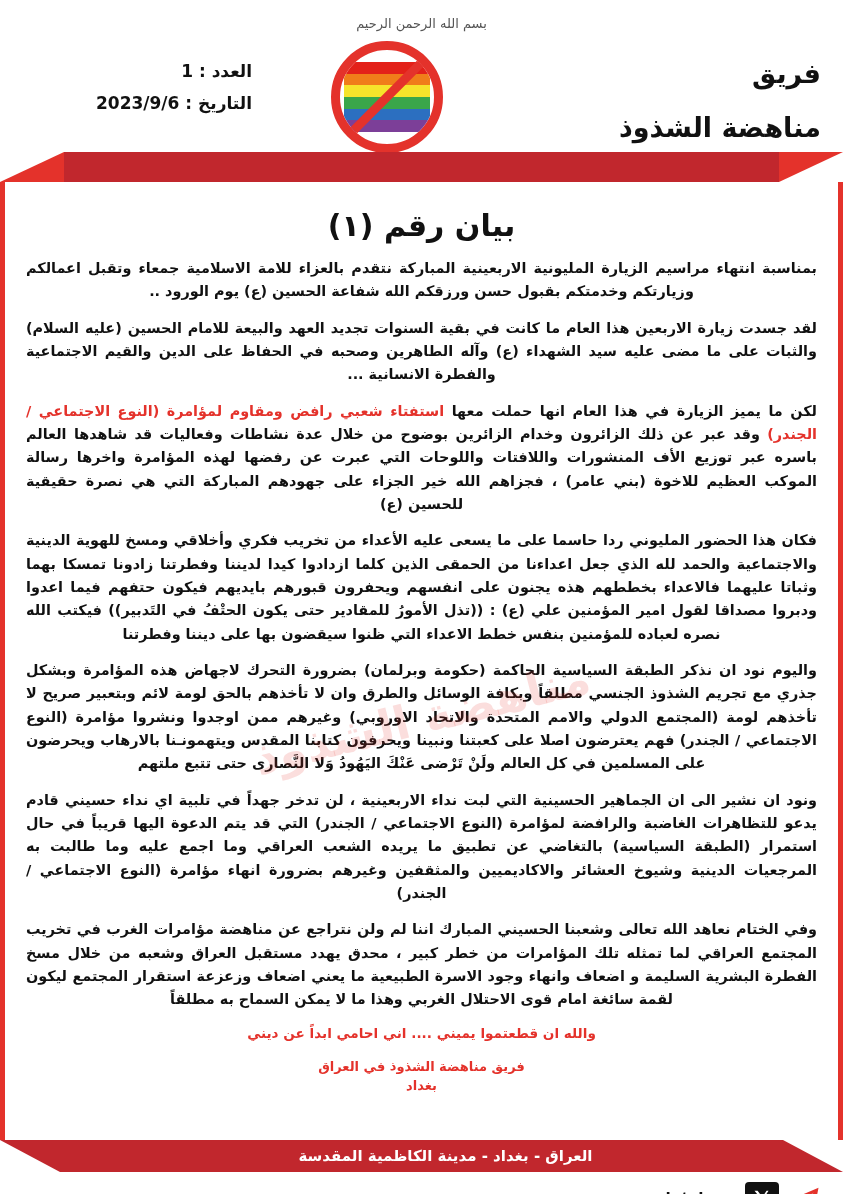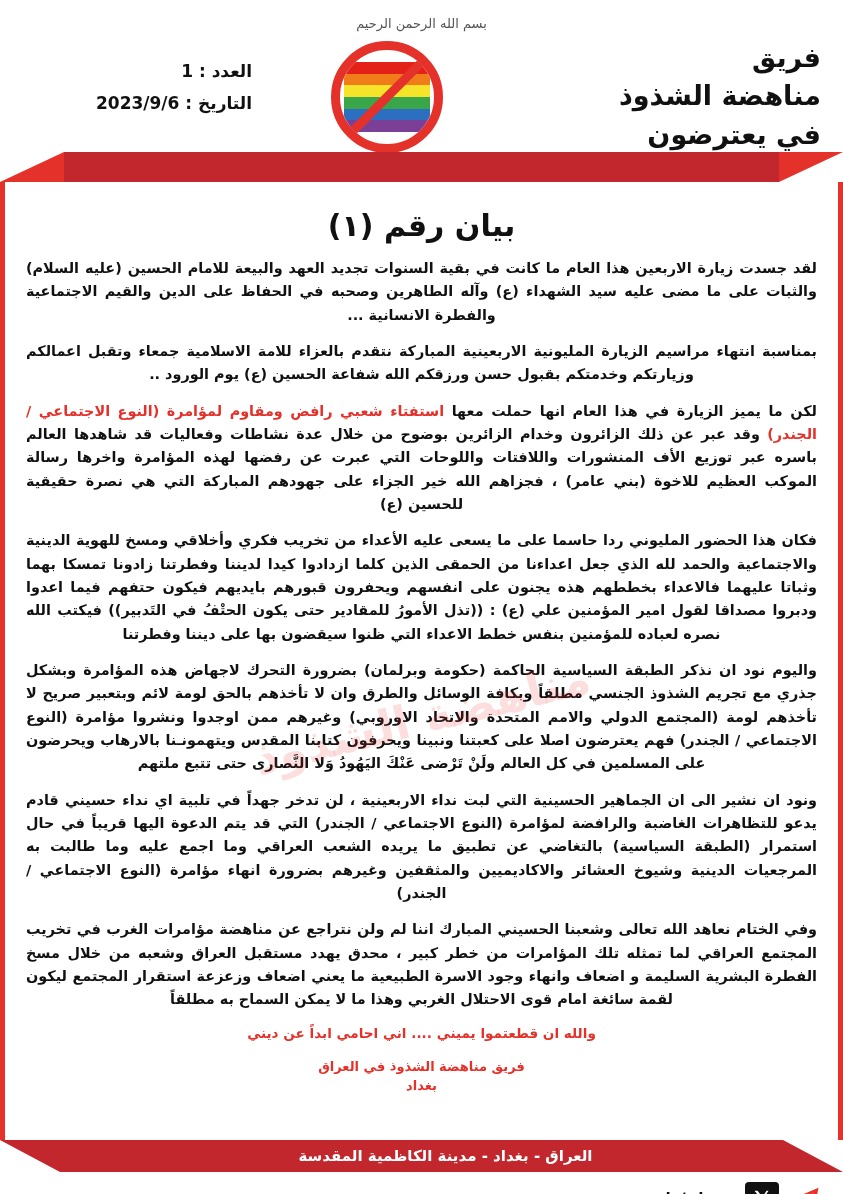--- a/index.html
+++ b/index.html
@@ -37,21 +37,21 @@
   .team-title{
     text-align:right;
     font-weight:bold;
     line-height:1.42;
     font-size:27px;
     color:#111;
     letter-spacing:1px;
     padding-top:6px;
     width:300px;
   }
-  .team-title div{white-space:nowrap;}
+  .team-title div{white-space:nowrap;margin-top:16px;}
   .meta{
     text-align:right;
     font-size:17px;
     font-weight:bold;
     line-height:1.9;
     padding-top:22px;
     width:230px;
   }
   .logo-wrap{
     width:150px;
@@ -293,22 +293,22 @@
   </div>
 
   <div class="content">
     <div class="side-rule right"></div>
     <div class="side-rule left"></div>
 
     <div class="watermark">مناهضة الشذوذ</div>
 
     <div class="doc-title">بيان رقم (١)</div>
 
+    <p class="para">بمناسبة انتهاء مراسيم الزيارة المليونية الاربعينية المباركة نتقدم بالعزاء للامة الاسلامية جمعاء وتقبل اعمالكم وزيارتكم وخدمتكم بقبول حسن ورزقكم الله شفاعة الحسين (ع) يوم الورود ..</p>
     <p class="para">لقد جسدت زيارة الاربعين هذا العام ما كانت في بقية السنوات تجديد العهد والبيعة للامام الحسين (عليه السلام) والثبات على ما مضى عليه سيد الشهداء (ع) وآله الطاهرين وصحبه في الحفاظ على الدين والقيم الاجتماعية والفطرة الانسانية ...</p>
-    <p class="para">بمناسبة انتهاء مراسيم الزيارة المليونية الاربعينية المباركة نتقدم بالعزاء للامة الاسلامية جمعاء وتقبل اعمالكم وزيارتكم وخدمتكم بقبول حسن ورزقكم الله شفاعة الحسين (ع) يوم الورود ..</p>
 
     <p class="para"><span>لكن ما يميز الزيارة في هذا العام انها حملت معها </span><span class="hl">استفتاء شعبي رافض ومقاوم لمؤامرة (النوع الاجتماعي / الجندر)</span><span> وقد عبر عن ذلك الزائرون وخدام الزائرين بوضوح من خلال عدة نشاطات وفعاليات قد شاهدها العالم باسره عبر توزيع الأف المنشورات واللافتات واللوحات التي عبرت عن رفضها لهذه المؤامرة واخرها رسالة الموكب العظيم للاخوة (بني عامر) ، فجزاهم الله خير الجزاء على جهودهم المباركة التي هي نصرة حقيقية للحسين (ع)</span></p>
 
     <p class="para">فكان هذا الحضور المليوني ردا حاسما على ما يسعى عليه الأعداء من تخريب فكري وأخلاقي ومسخ للهوية الدينية والاجتماعية والحمد لله الذي جعل اعداءنا من الحمقى الذين كلما ازدادوا كيدا لديننا وفطرتنا زادونا تمسكا بهما وثباتا عليهما فالاعداء بخططهم هذه يجنون على انفسهم ويحفرون قبورهم بايديهم فيكون حتفهم فيما اعدوا ودبروا مصداقا لقول امير المؤمنين علي (ع) : ((تذل الأمورُ للمقادير حتى يكون الحتْفُ في التَدبير)) فيكتب الله نصره لعباده للمؤمنين بنفس خطط الاعداء التي ظنوا سيقضون بها على ديننا وفطرتنا</p>
     <p class="para">واليوم نود ان نذكر الطبقة السياسية الحاكمة (حكومة وبرلمان) بضرورة التحرك لاجهاض هذه المؤامرة وبشكل جذري مع تجريم الشذوذ الجنسي مطلقاً وبكافة الوسائل والطرق وان لا تأخذهم بالحق لومة لائم وبتعبير صريح لا تأخذهم لومة (المجتمع الدولي والامم المتحدة والاتحاد الاوروبي) وغيرهم ممن اوجدوا ونشروا مؤامرة (النوع الاجتماعي / الجندر) فهم يعترضون اصلا على كعبتنا ونبينا ويحرفون كتابنا المقدس ويتهمونـنا بالارهاب ويحرضون على المسلمين في كل العالم ولَنْ تَرْضى عَنْكَ اليَهُودُ وَلا النَّصارى حتى تتبع ملتهم</p>
     <p class="para">ونود ان نشير الى ان الجماهير الحسينية التي لبت نداء الاربعينية ، لن تدخر جهداً في تلبية اي نداء حسيني قادم يدعو للتظاهرات الغاضبة والرافضة لمؤامرة (النوع الاجتماعي / الجندر) التي قد يتم الدعوة اليها قريباً في حال استمرار (الطبقة السياسية) بالتغاضي عن تطبيق ما يريده الشعب العراقي وما اجمع عليه وما طالبت به المرجعيات الدينية وشيوخ العشائر والاكاديميين والمثقفين وغيرهم بضرورة انهاء مؤامرة (النوع الاجتماعي / الجندر)</p>
     <p class="para">وفي الختام نعاهد الله تعالى وشعبنا الحسيني المبارك اننا لم ولن نتراجع عن مناهضة مؤامرات الغرب في تخريب المجتمع العراقي لما تمثله تلك المؤامرات من خطر كبير ، محدق يهدد مستقبل العراق وشعبه من خلال مسخ الفطرة البشرية السليمة و اضعاف وانهاء وجود الاسرة الطبيعية ما يعني اضعاف وزعزعة استقرار المجتمع ليكون لقمة سائغة امام قوى الاحتلال الغربي وهذا ما لا يمكن السماح به مطلقاً</p>
 
     <div class="slogan">والله ان قطعتموا يميني .... اني احامي ابداً عن ديني</div>
 

